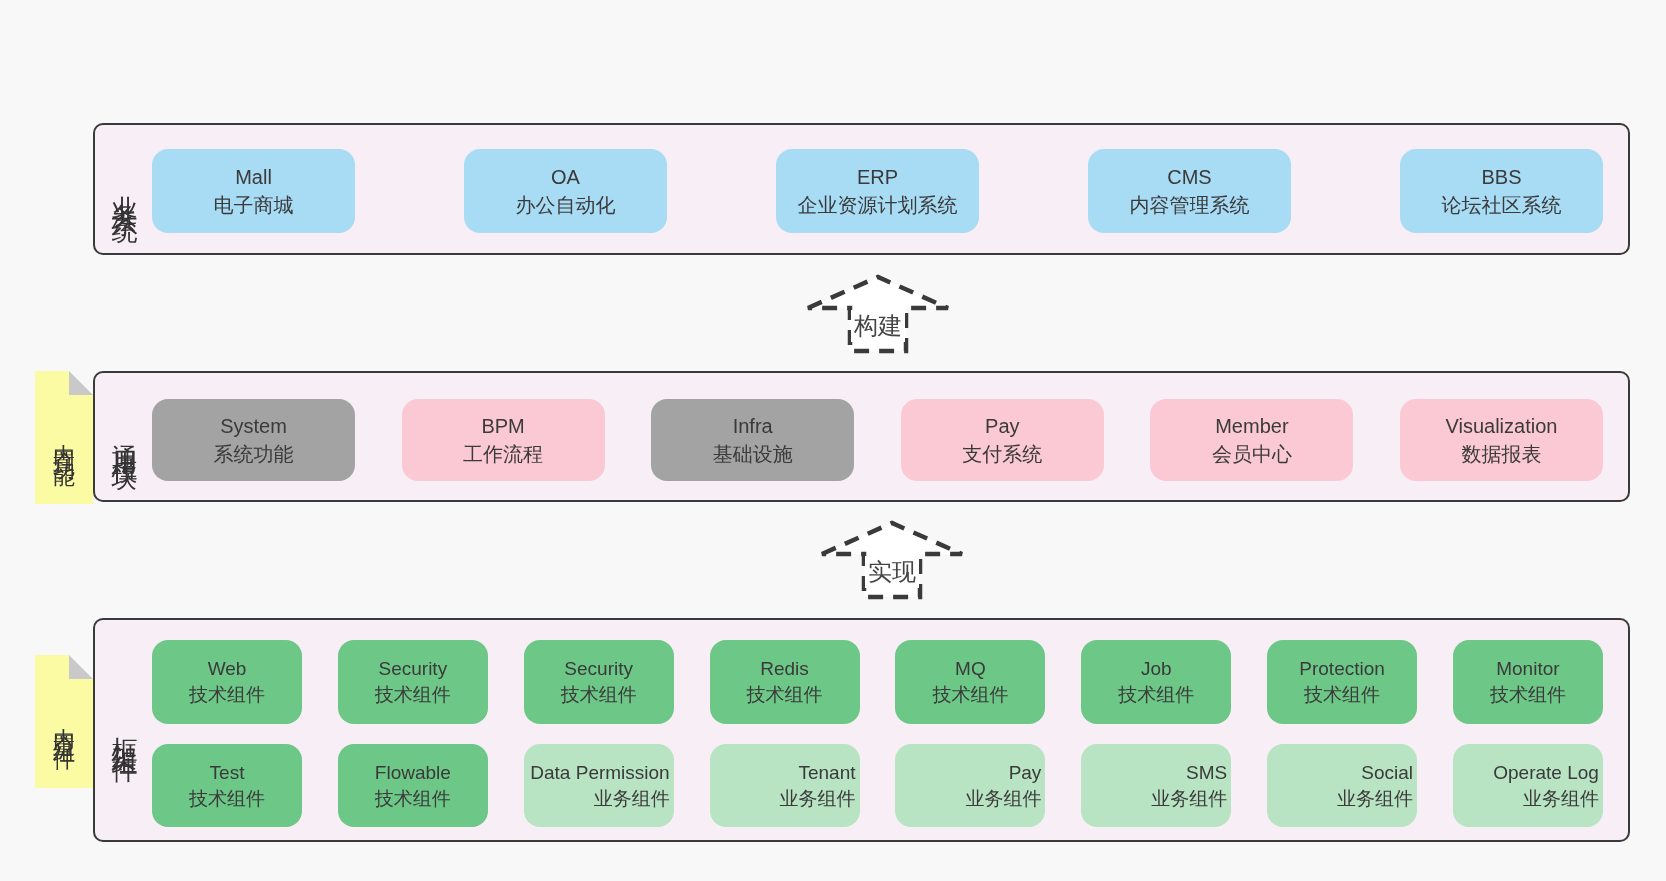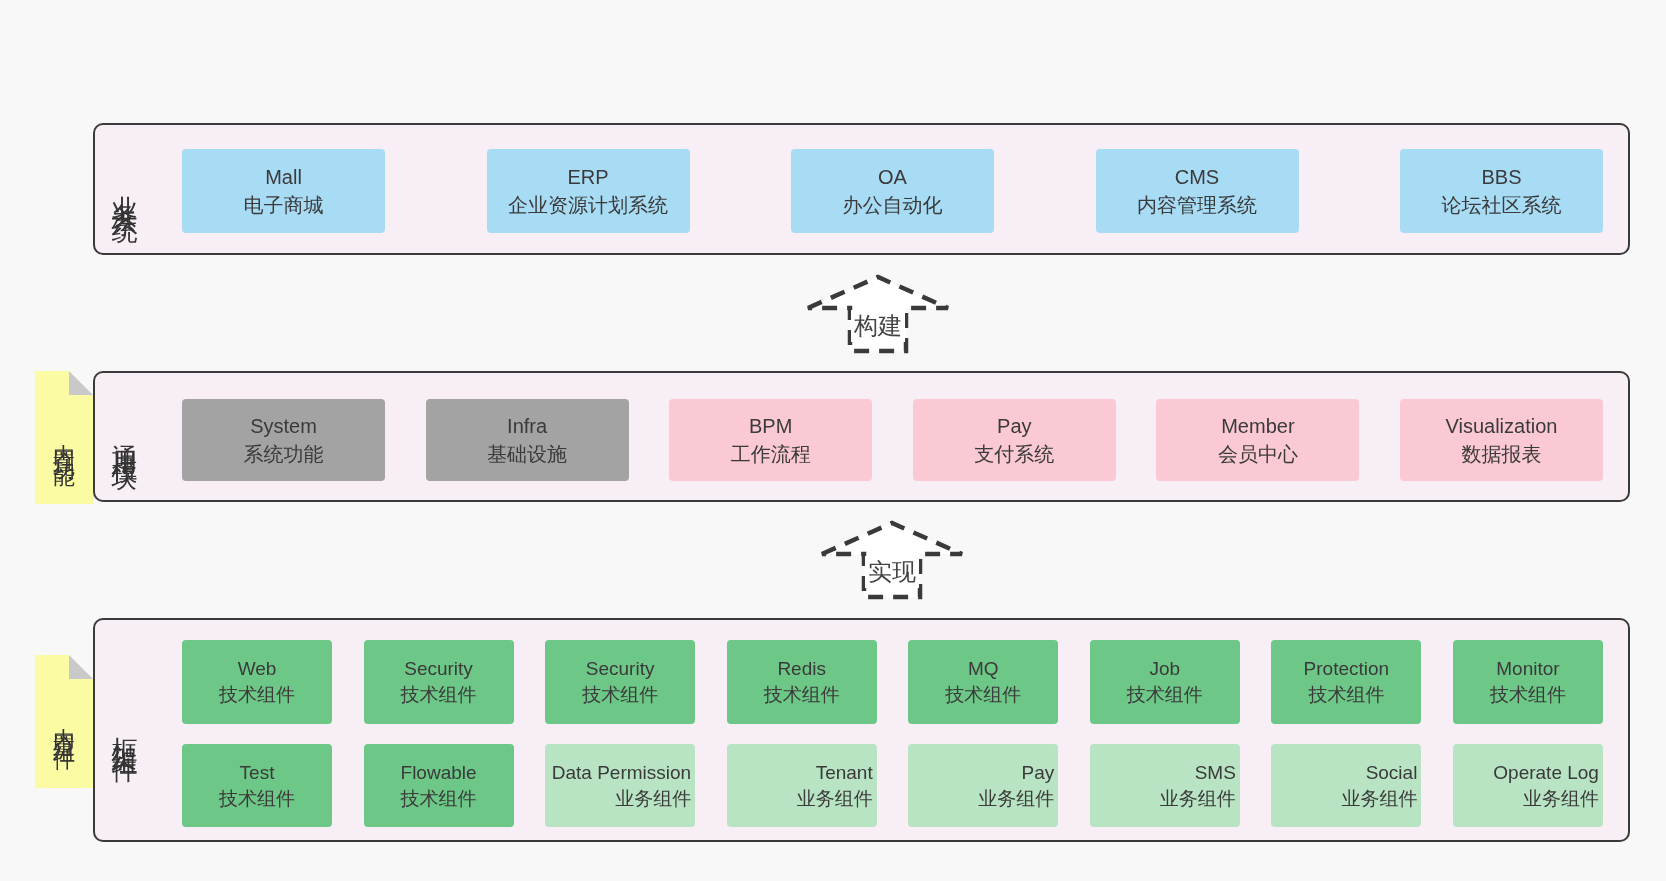--- a/index.html
+++ b/index.html
@@ -24,24 +24,24 @@
   }
   .row{
     position:absolute;left:57px;right:25px;
     display:flex;justify-content:space-between;
   }
   #panel-business .row{top:24px;height:84px;}
   #panel-modules .row{top:26px;height:82px;}
   #panel-components .row.r1{top:20px;height:84px;}
   #panel-components .row.r2{top:124px;height:83px;}
   .box{
-    border-radius:4px;
+    border-radius:16px;
     display:flex;flex-direction:column;justify-content:center;align-items:center;
     text-align:center;font-size:20px;line-height:28px;color:#3a3a3a;
-    padding:2px 4px;box-sizing:border-box;margin-left:30px;
+    padding:2px 4px;box-sizing:border-box;
   }
   .box.wide{width:203px;}
   .box.narrow{width:150px;line-height:26px;font-size:19px;}
   .box.blue{background:#a8dbf4;}
   .box.red{background:#a3a3a3;}
   .box.pink{background:#fbc9d3;}
   .box.green{background:#6dc787;}
   .box.lightgreen{background:#b8e4c3;align-items:flex-end;}
   .note{
     position:absolute;left:35px;width:58px;height:133px;
@@ -79,26 +79,26 @@
 </div>
 
 <div class="panel" id="panel-business">
   <span class="panel-label">业务系统</span>
   <div class="row">
     <div class="box wide blue">
       <span>Mall</span>
       <span>电子商城</span>
     </div>
     <div class="box wide blue">
+      <span>OA</span>
+      <span>办公自动化</span>
+    </div>
+    <div class="box wide blue">
       <span>ERP</span>
       <span>企业资源计划系统</span>
-    </div>
-    <div class="box wide blue">
-      <span>OA</span>
-      <span>办公自动化</span>
     </div>
     <div class="box wide blue">
       <span>CMS</span>
       <span>内容管理系统</span>
     </div>
     <div class="box wide blue">
       <span>BBS</span>
       <span>论坛社区系统</span>
     </div>
   </div>
@@ -111,27 +111,27 @@
   <span class="arrow-label">构建</span>
 </div>
 
 <div class="panel" id="panel-modules">
   <span class="panel-label">通用模块</span>
   <div class="row">
     <div class="box wide red">
       <span>System</span>
       <span>系统功能</span>
     </div>
+    <div class="box wide pink">
+      <span>BPM</span>
+      <span>工作流程</span>
+    </div>
     <div class="box wide red">
       <span>Infra</span>
       <span>基础设施</span>
-    </div>
-    <div class="box wide pink">
-      <span>BPM</span>
-      <span>工作流程</span>
     </div>
     <div class="box wide pink">
       <span>Pay</span>
       <span>支付系统</span>
     </div>
     <div class="box wide pink">
       <span>Member</span>
       <span>会员中心</span>
     </div>
     <div class="box wide pink">

